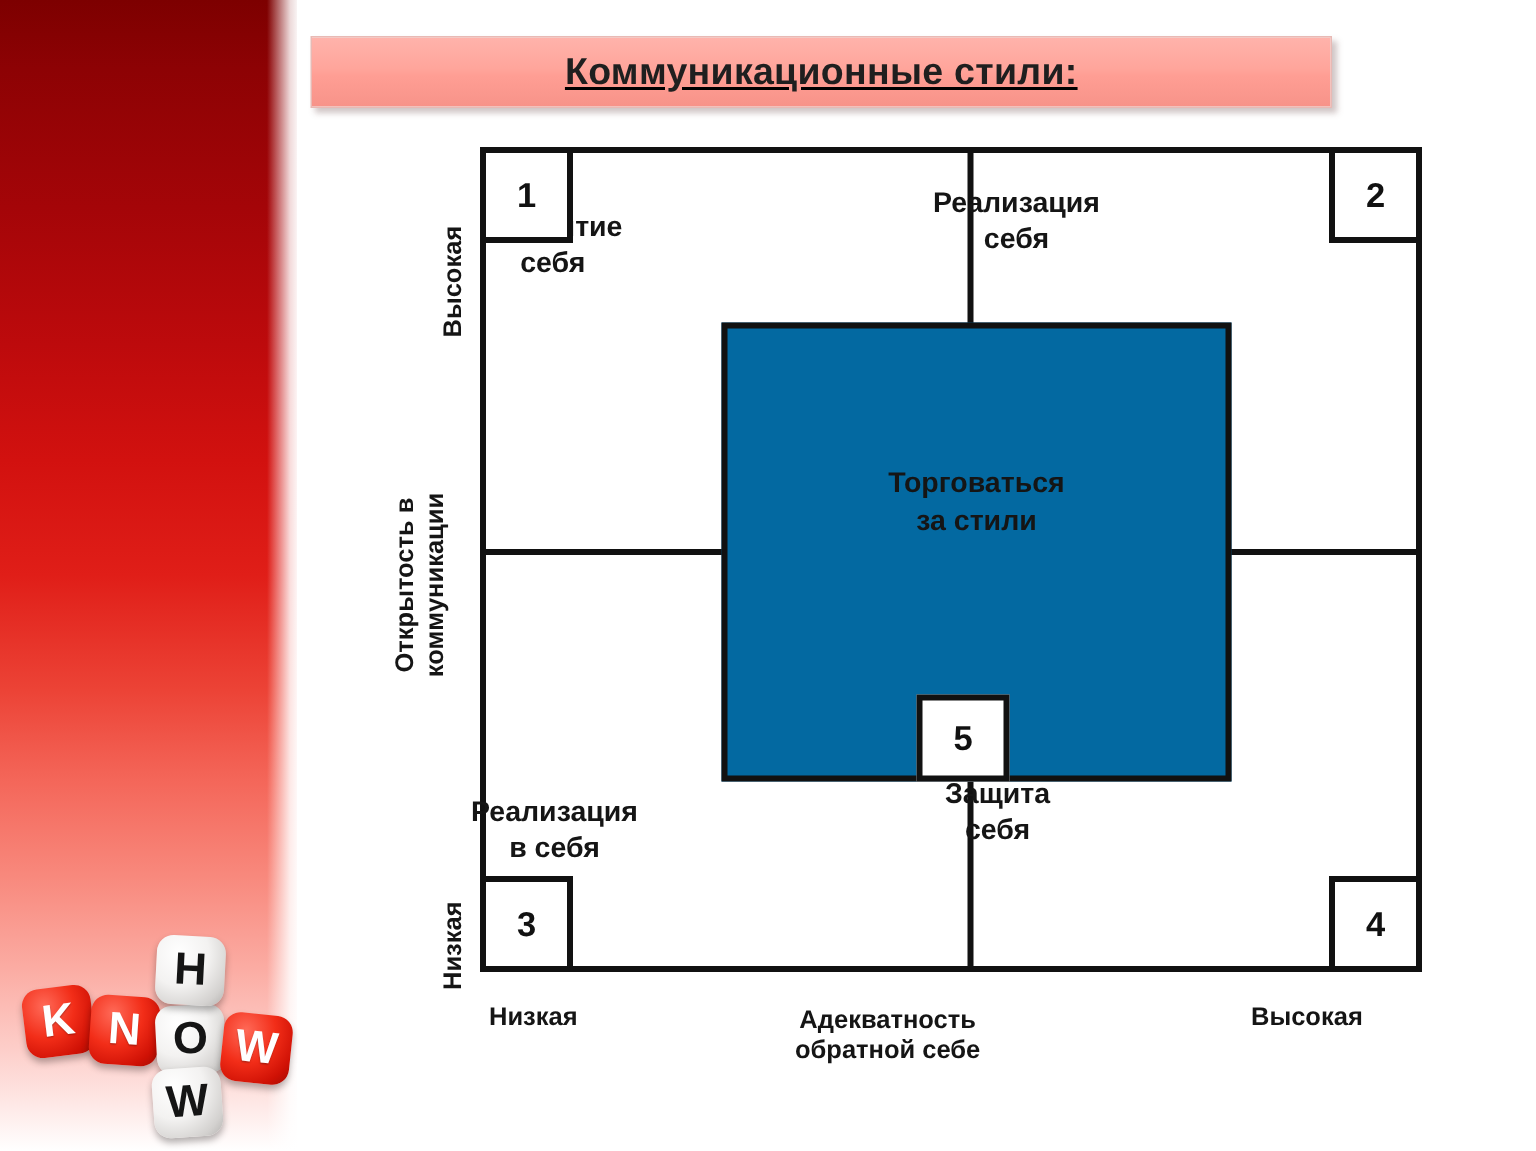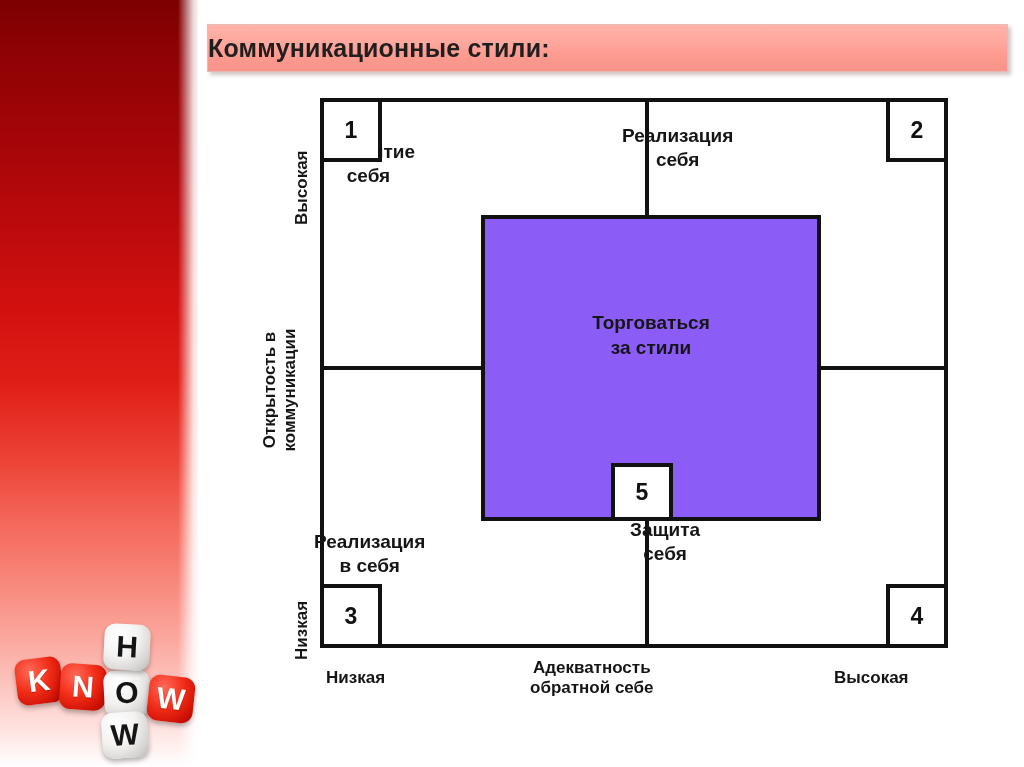--- a/index.html
+++ b/index.html
@@ -83,28 +83,30 @@
   .die-o1 { left: 96px; top: 58px;  transform: rotate(-3deg); }
   .die-w1 { left: 140px;top: 64px;  transform: rotate(6deg);  }
   .die-h { left: 96px;  top: 12px;  transform: rotate(3deg);  }
   .die-w2 { left: 94px; top: 100px; transform: rotate(-4deg); }
 
   
   .title-banner {
     position: absolute;
     left: 207px;
     top: 24px;
-    width: 801px;
+    width: 681px;
     height: 48px;
     background: linear-gradient(to bottom, #ffb3ab 0%, #ffa59b 45%, #ff9e94 55%, #f79389 100%);
     border: 1px solid #e8b9b4;
     box-sizing: border-box;
     box-shadow: 3px 3px 4px rgba(120,90,90,0.35);
     display: flex;
     align-items: center;
+    justify-content: center;
+    text-decoration: underline;
   }
   .title-text {
     font-size: 25px;
     font-weight: bold;
     color: #1f1f1f;
     letter-spacing: 0.2px;
     white-space: nowrap;
   }
 
   
@@ -197,21 +199,21 @@
 
   
   .center-box {
     position: absolute;
     left: 251px;
     top: 125px;
     width: 340px;
     height: 306px;
     border: 4px solid #111111;
     box-sizing: border-box;
-    background: #8b5cf6;
+    background: #0369a1;
   }
   .center-label {
     position: absolute;
     left: 0;
     top: 92px;
     width: 100%;
     font-weight: bold;
     font-size: 19px;
     color: #151515;
     text-align: center;
@@ -244,21 +246,21 @@
   .x-label {
     position: absolute;
     font-weight: bold;
     font-size: 17px;
     color: #151515;
     text-align: center;
     line-height: 1.2;
     white-space: nowrap;
   }
   .x-low  { left: 96px;  top: 578px; }
-  .x-axis { left: 300px; top: 568px; }
+  .x-axis { left: 300px; top: 580px; }
   .x-high { left: 604px; top: 578px; }
 </style>
 </head>
 <body>
 
 <div class="side-band"></div>
 <div class="band-fade-right"></div>
 
 <div class="logo">
   <div class="die die-red die-k">K</div>

